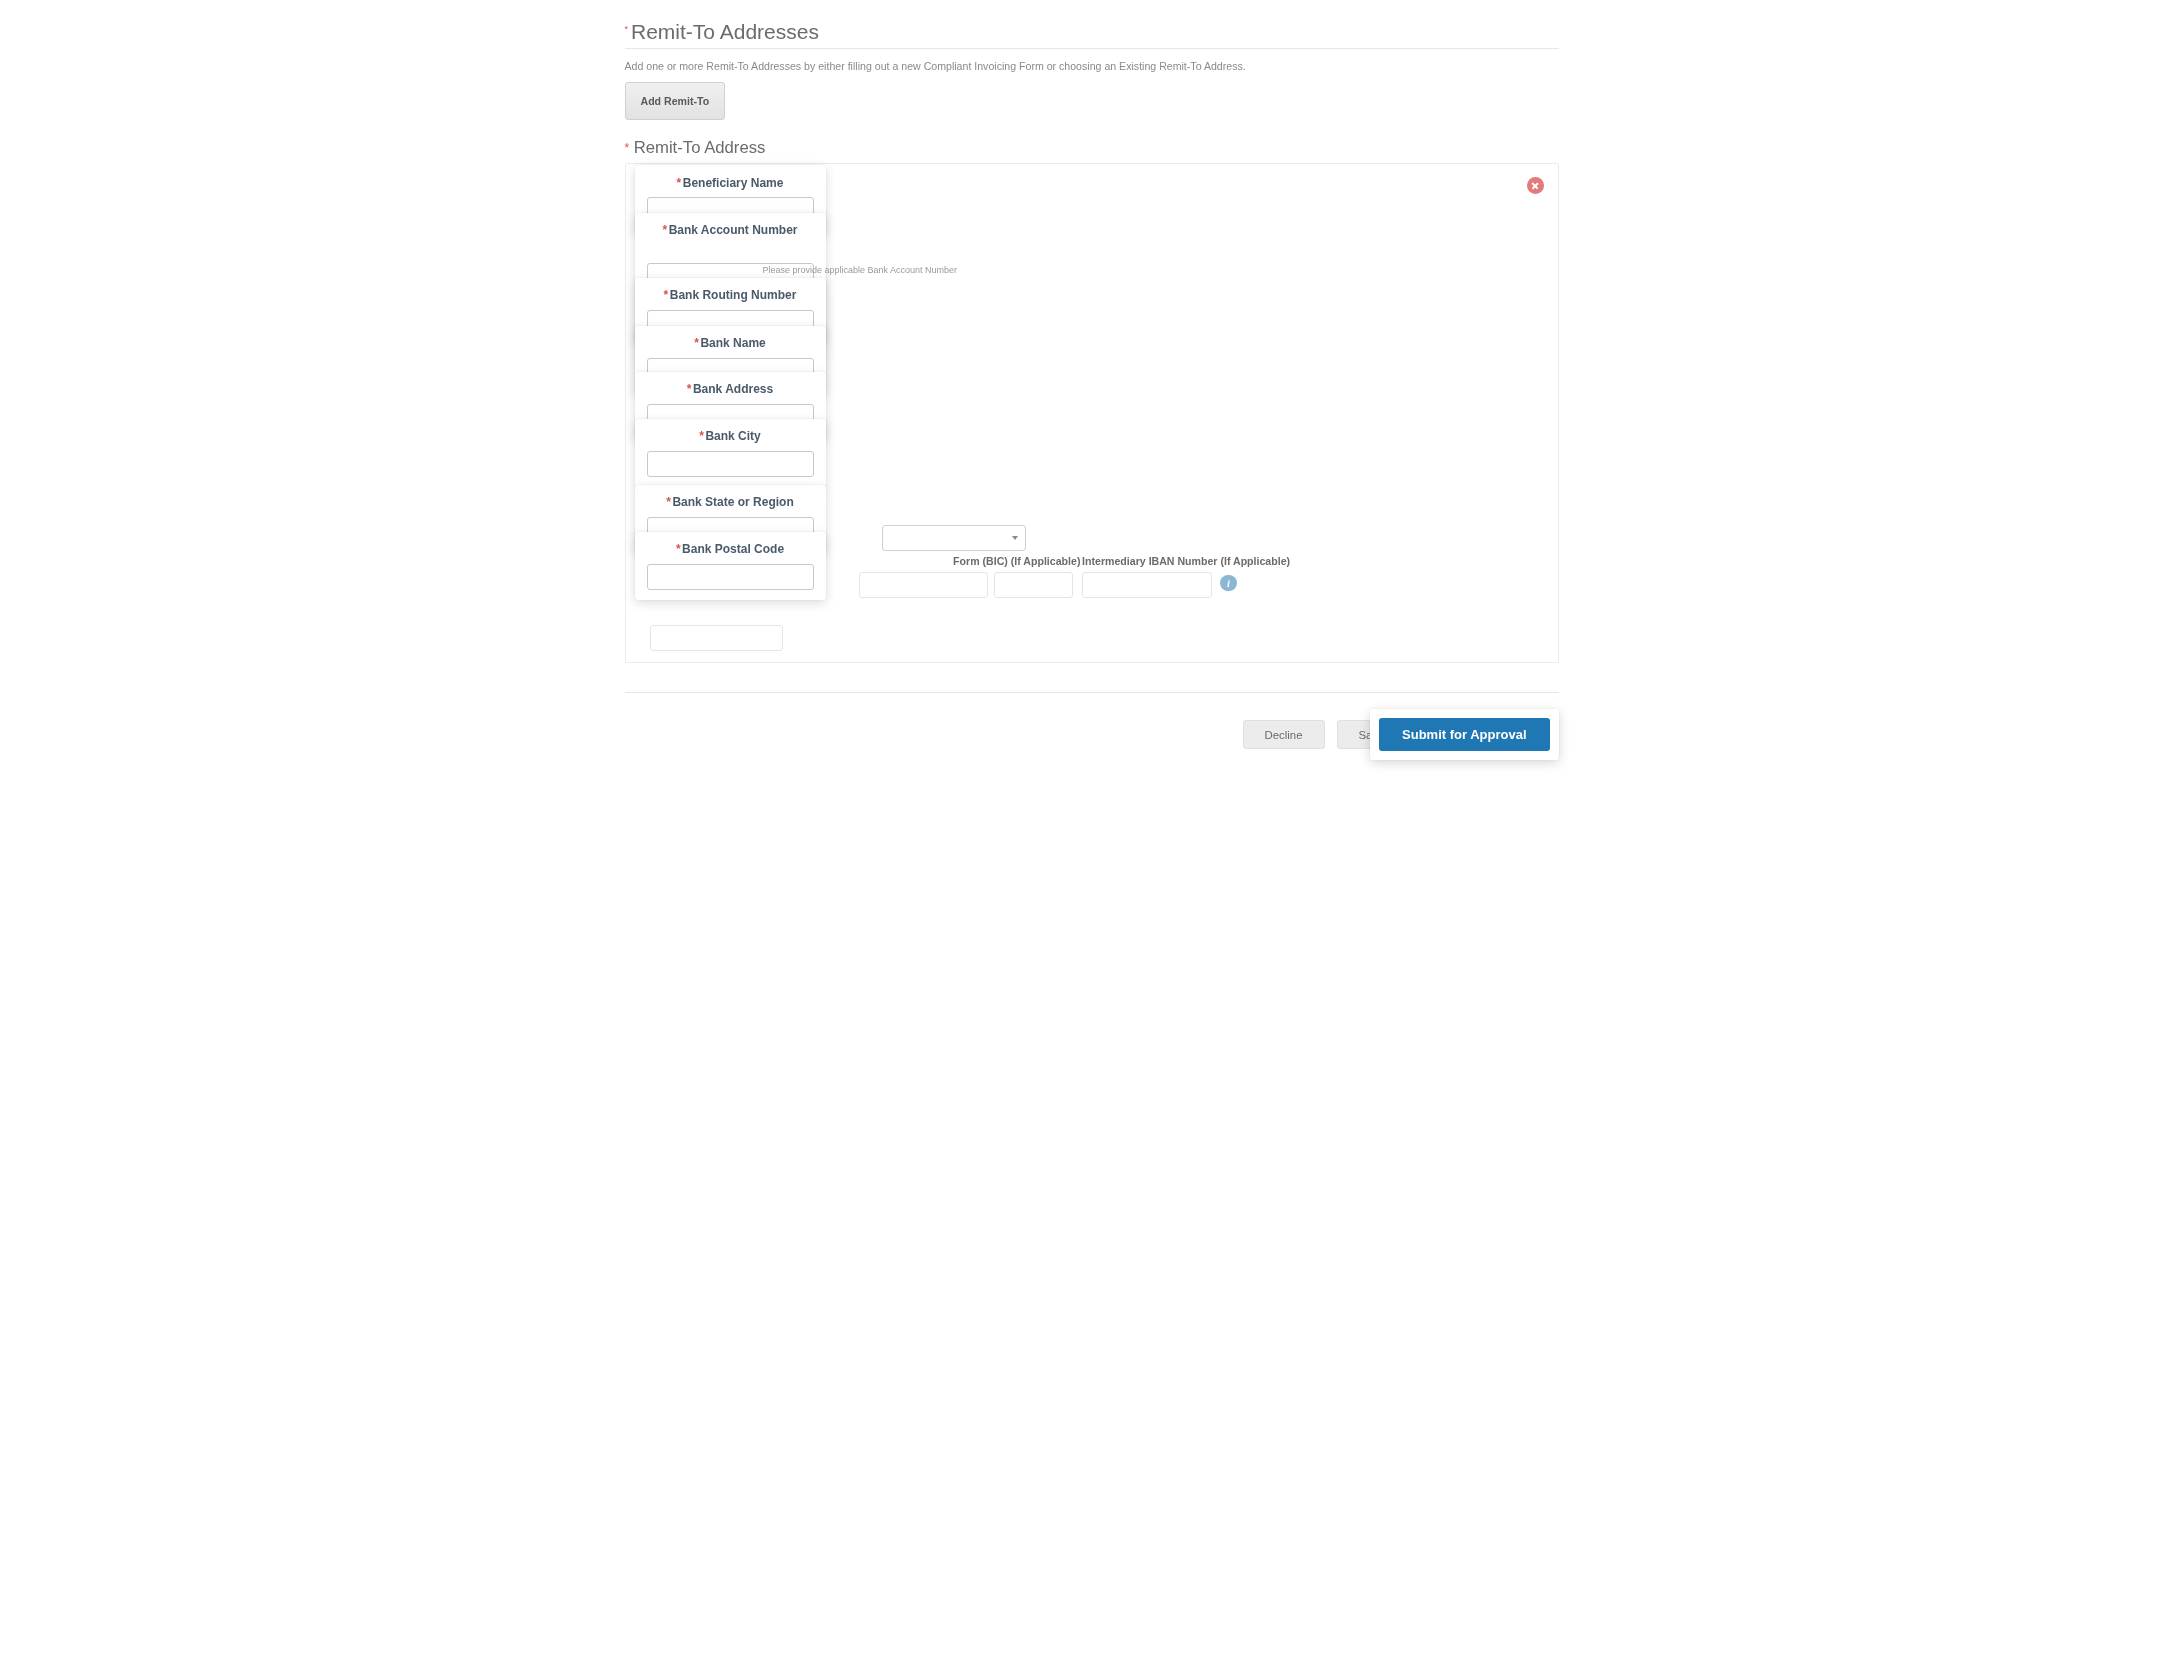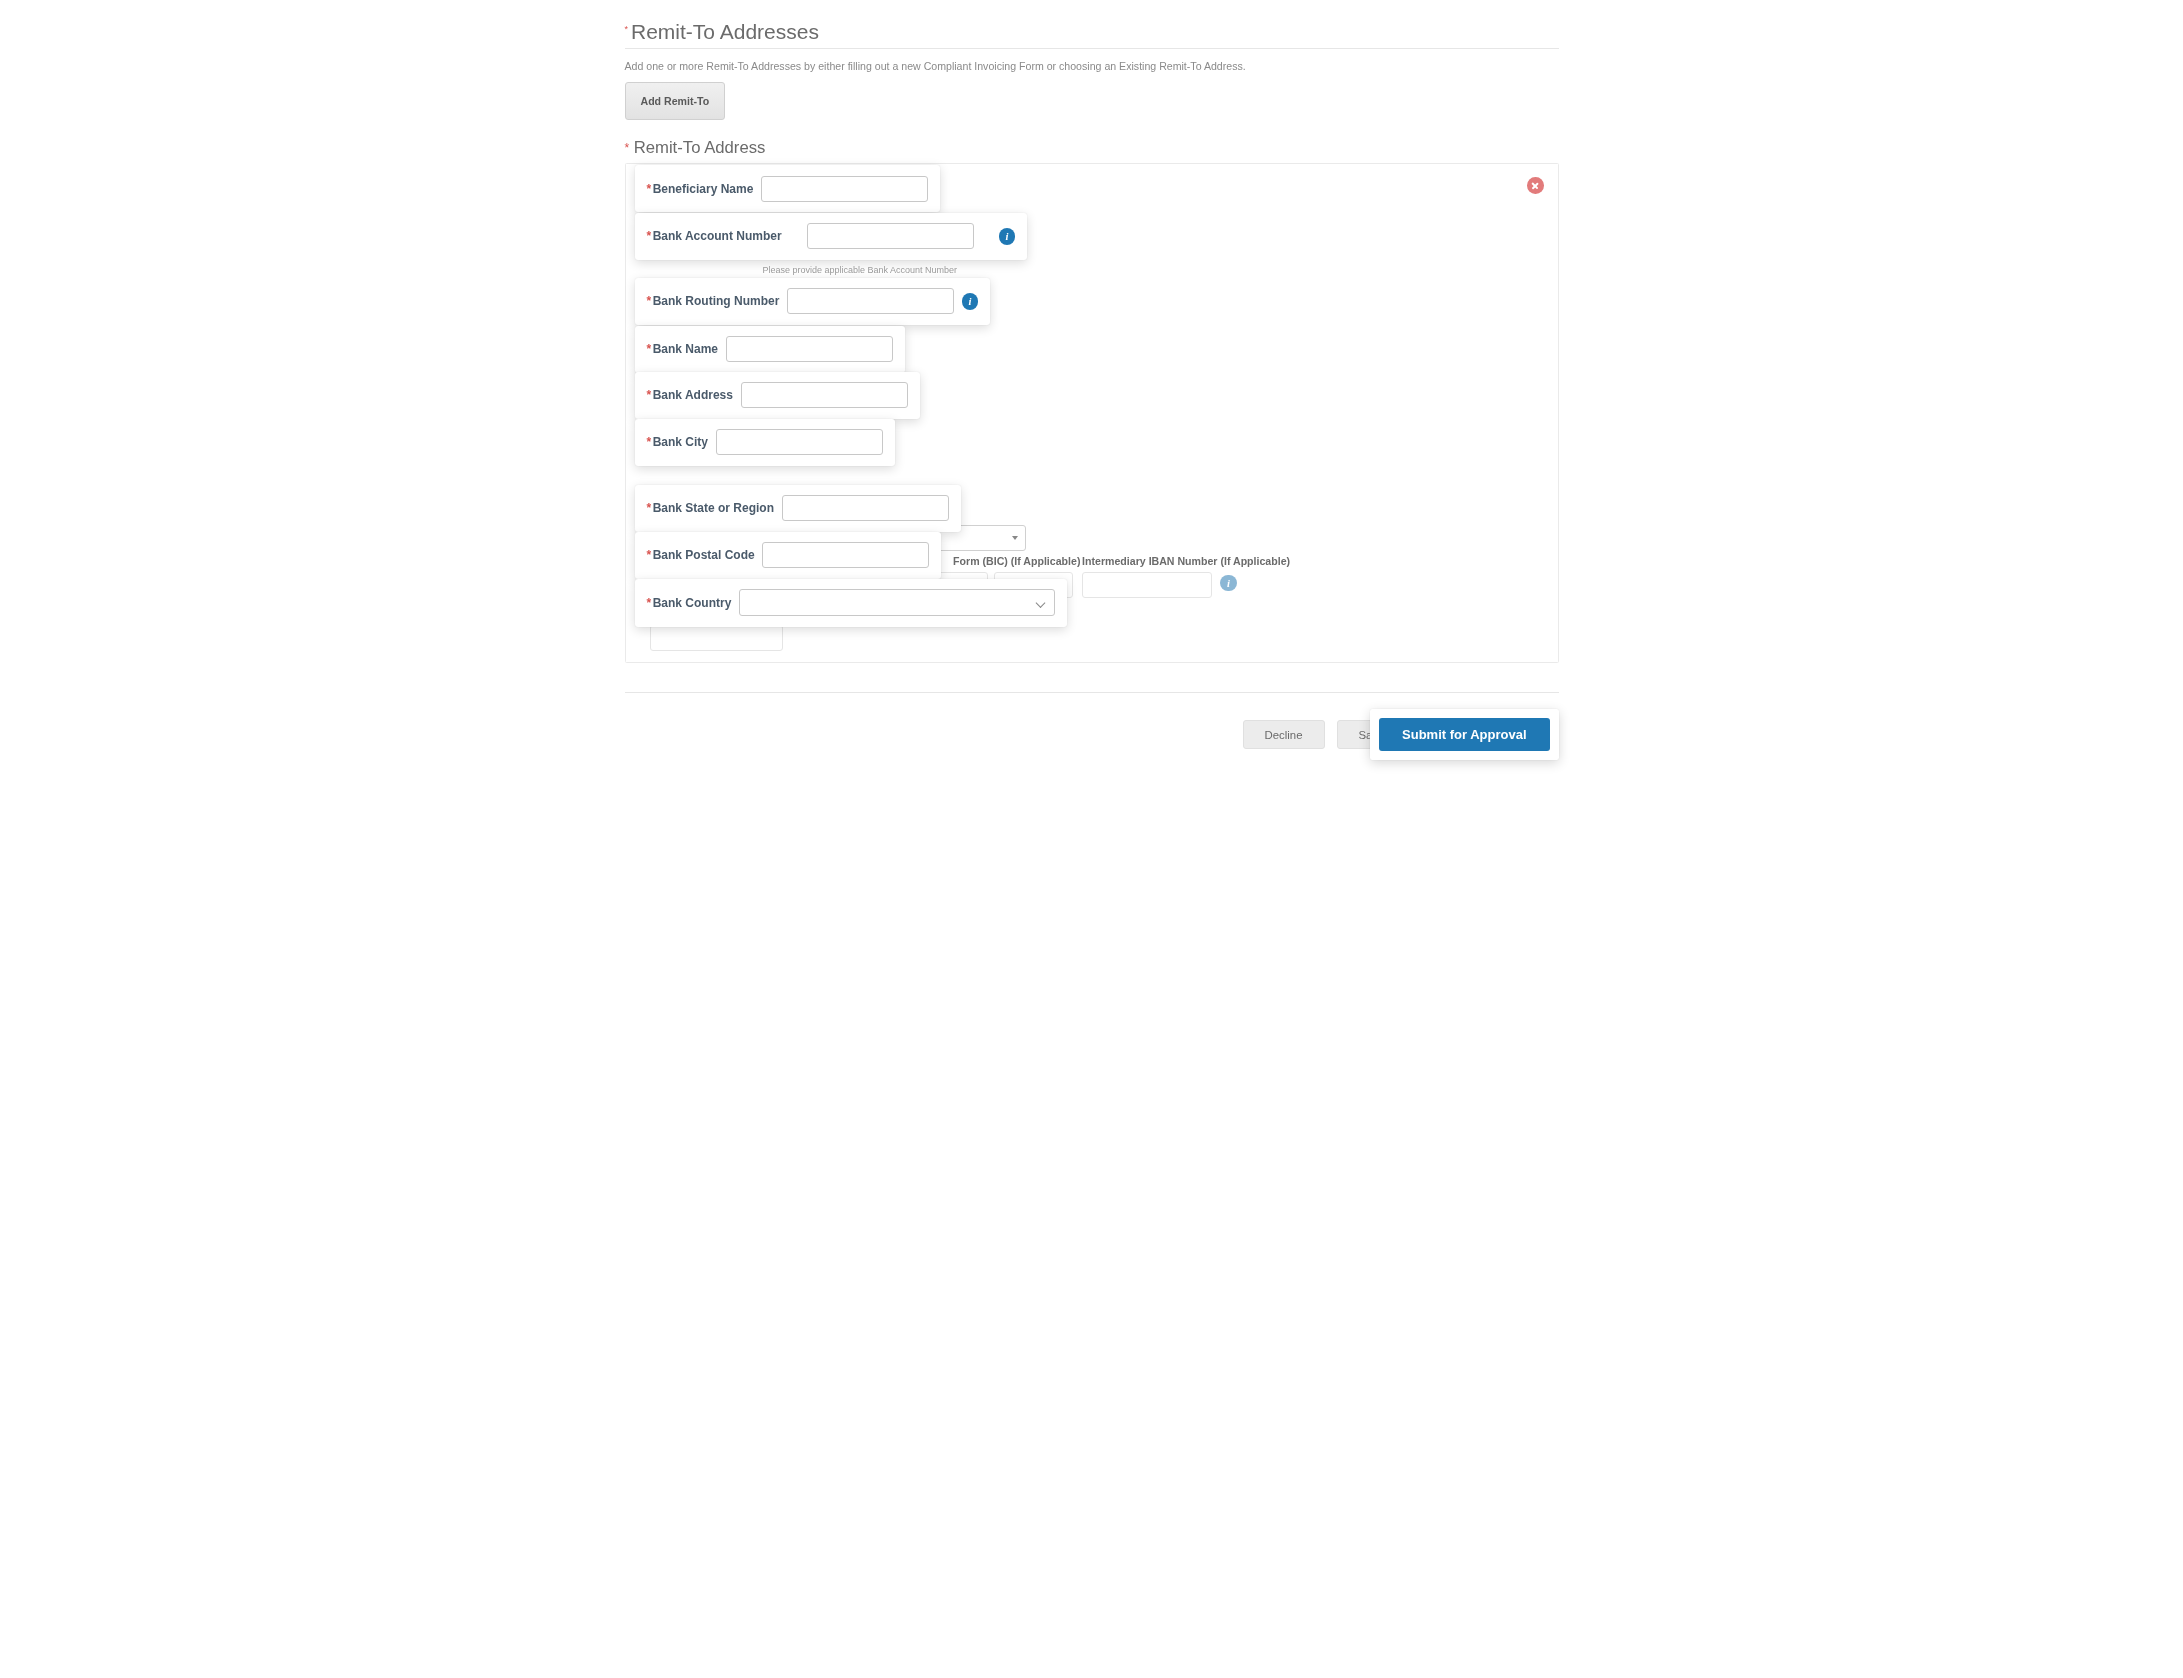--- a/index.html
+++ b/index.html
@@ -139,20 +139,21 @@
   .float-card {
     position: absolute;
     background: #fff;
     border-radius: 3px;
     box-shadow: 0 3px 10.6px rgba(0,0,0,0.14), 0 0 1.5px rgba(0,0,0,0.1);
     padding: 10.6px 12px;
     display: flex;
     align-items: center;
     gap: 7.6px;
     z-index: 2;
+    flex-direction: column;
   }
   .float-card .label {
     font-size: 12px;
     font-weight: 700;
     color: #4a5a6a;
     white-space: nowrap;
   }
   .float-card .label .req {
     color: #d9534f;
     margin-right: 1.5px;
@@ -366,31 +367,20 @@
       <input class="input" style="width: 167px;" type="text">
     </div>
 
     <div class="float-card" style="left:9px; top:368px;">
       <span class="label">
         <span class="req">*</span><span>Bank Postal Code</span>
       </span>
       <input class="input" style="width: 167px;" type="text">
     </div>
 
-    <div class="float-card" style="left:9px; top:415px; width:432px;">
-      <span class="label">
-        <span class="req">*</span><span>Bank Country</span>
-      </span>
-      <div class="select-wrap">
-        <select class="select" style="width:100%;">
-          <option></option>
-        </select>
-        <span class="chev"></span>
-      </div>
-    </div>
 
   </div>
 
   
   <div class="footer-bar">
     <button class="btn-light">Decline</button>
     <button class="btn-light" style="padding-right:7.6px;">Sa</button>
     <div class="submit-wrap">
       <button class="btn-primary">Submit for Approval</button>
     </div>

